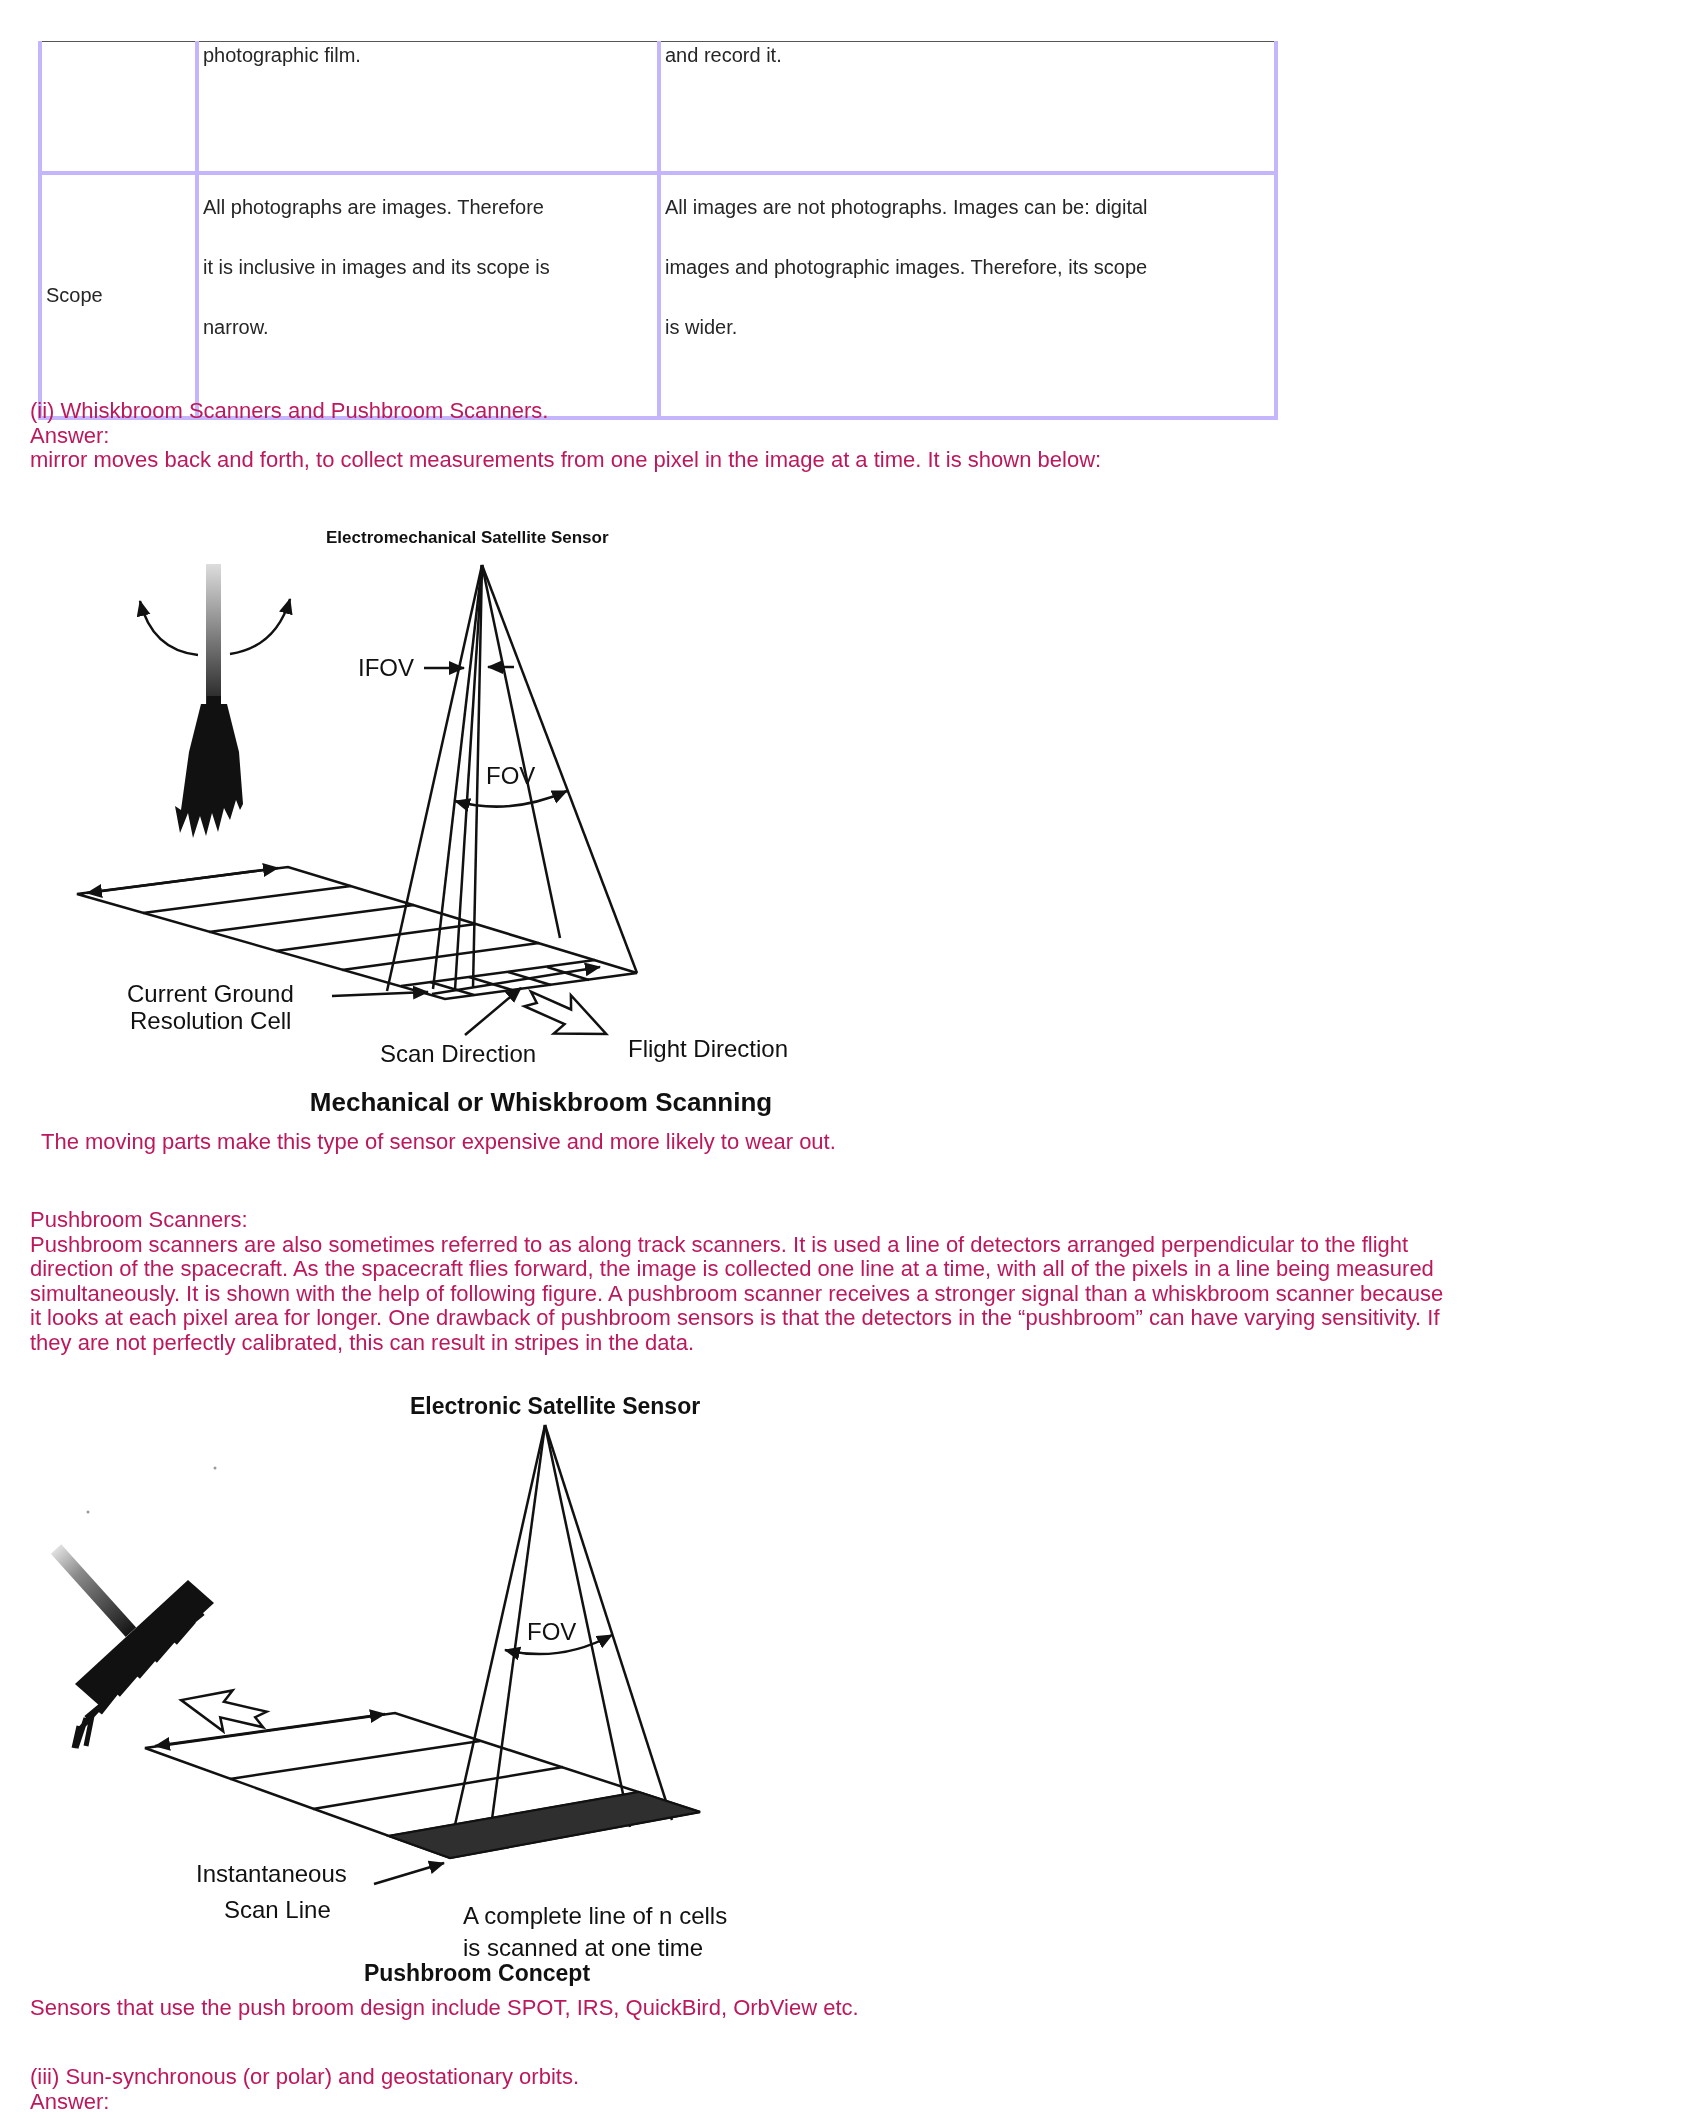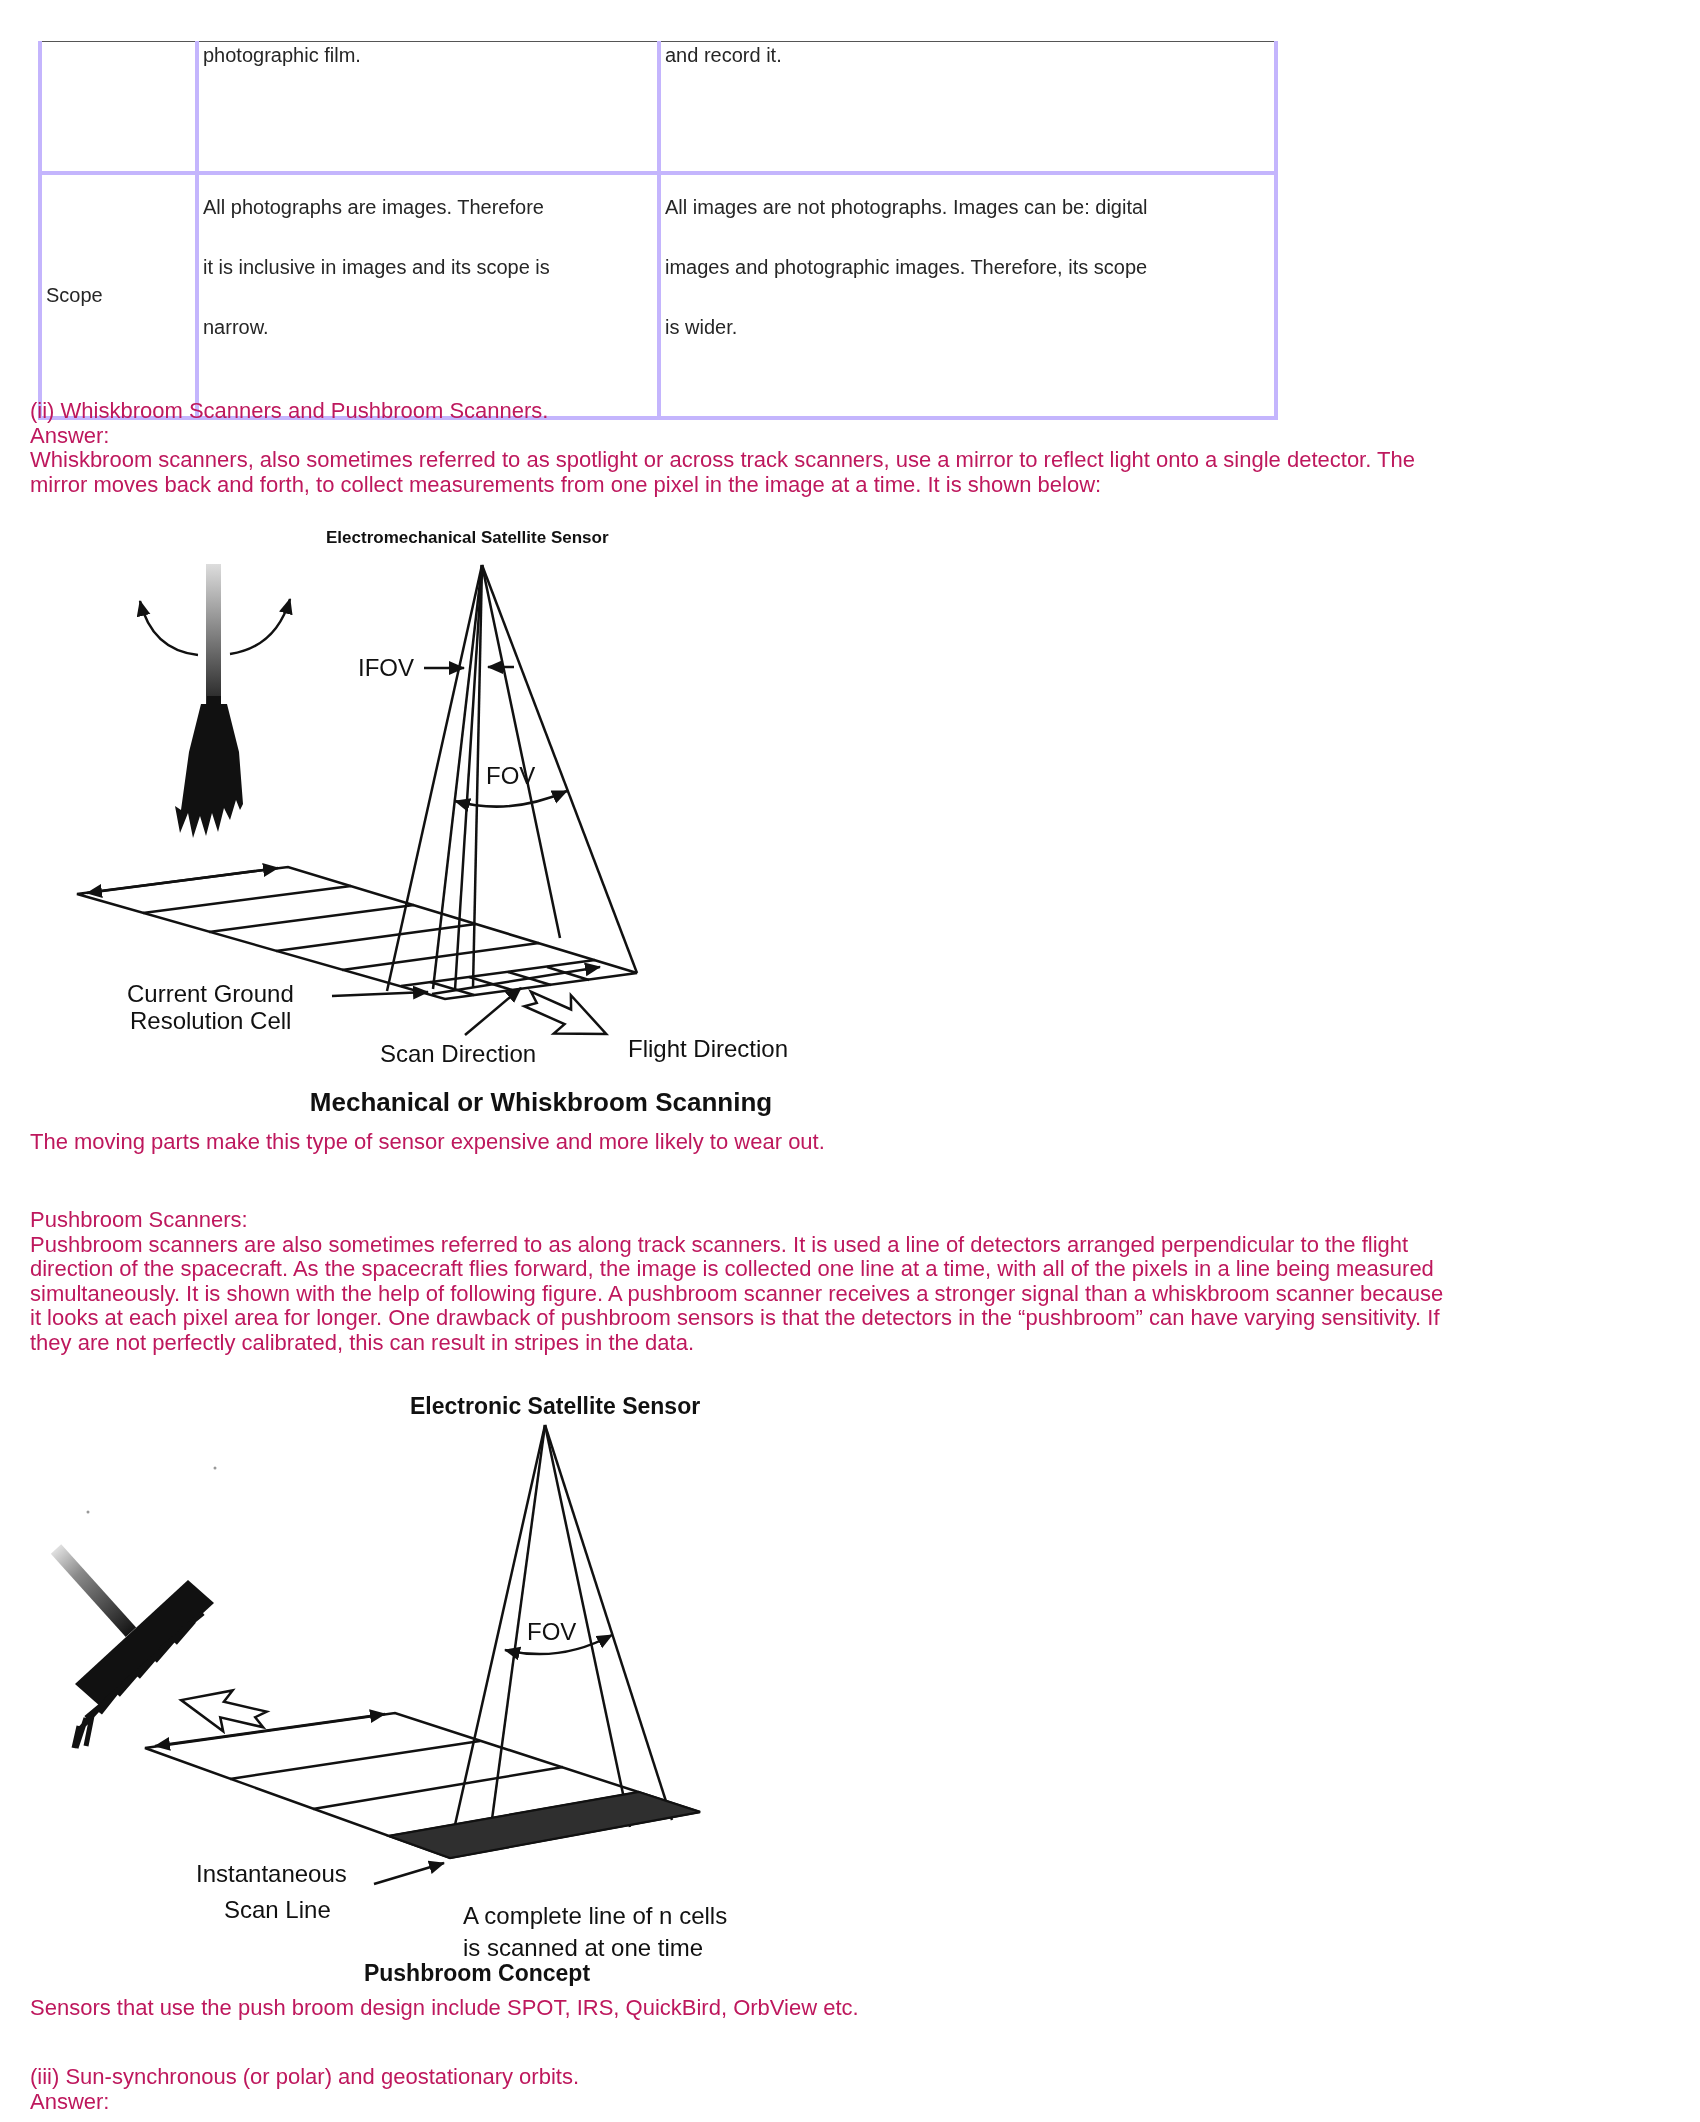--- a/index.html
+++ b/index.html
@@ -53,21 +53,20 @@
         <div class="cellline">images and photographic images. Therefore, its scope</div>
         <div class="cellline">is wider.</div>
       </td>
     </tr>
   </tbody>
     </table>
 
   <div class="tblock" style="top:399px;">
     <div>(ii) Whiskbroom Scanners and Pushbroom Scanners.</div>
     <div>Answer:</div>
-    <div>Whiskbroom scanners, also sometimes referred to as spotlight or across track scanners, use a mirror to reflect light onto a single detector. The</div>
     <div>mirror moves back and forth, to collect measurements from one pixel in the image at a time. It is shown below:</div>
   </div>
 
   <div class="figtitle" style="left:326px;top:528px;font-size:17px;">Electromechanical Satellite Sensor</div>
 
   <svg class="fig" style="left:40px;top:520px;width:790px;height:560px;" viewBox="40 520 790 560">
     <defs>
       <marker id="m1e" markerUnits="userSpaceOnUse" markerWidth="20" markerHeight="16" refX="15" refY="7" orient="auto">
         <path d="M0 0 L16 7 L0 14 Z" fill="#111"></path>
       </marker>
@@ -126,21 +125,21 @@
     <line x1="332" y1="996" x2="428" y2="992" marker-end="url(#m1e)"></line>
     <text x="380" y="1062">Scan Direction</text>
     <line x1="465" y1="1035" x2="521" y2="988" marker-end="url(#m1e)"></line>
     <text x="628" y="1057">Flight Direction</text>
     <g transform="translate(566,1016) rotate(24)">
       <path class="blockarrow" d="M-42 -8 L2 -8 L-4 -21 L44 0 L-4 21 L2 8 L-42 8 L-32 0 Z"></path>
     </g>
   </svg>
 
   <div class="figcaption" style="left:295px;top:1087px;width:492px;font-size:26px;">Mechanical or Whiskbroom Scanning</div>
-  <div class="tblock" style="top:1130px;">
+  <div class="tblock" style="top:1130px;margin-left:11px;">
     <div>The moving parts make this type of sensor expensive and more likely to wear out.</div>
   </div>
 
   <div class="tblock" style="top:1208px;">
     <div>Pushbroom Scanners:</div>
     <div>Pushbroom scanners are also sometimes referred to as along track scanners. It is used a line of detectors arranged perpendicular to the flight</div>
     <div>direction of the spacecraft. As the spacecraft flies forward, the image is collected one line at a time, with all of the pixels in a line being measured</div>
     <div>simultaneously. It is shown with the help of following figure. A pushbroom scanner receives a stronger signal than a whiskbroom scanner because</div>
     <div>it looks at each pixel area for longer. One drawback of pushbroom sensors is that the detectors in the “pushbroom” can have varying sensitivity. If</div>
     <div>they are not perfectly calibrated, this can result in stripes in the data.</div>

